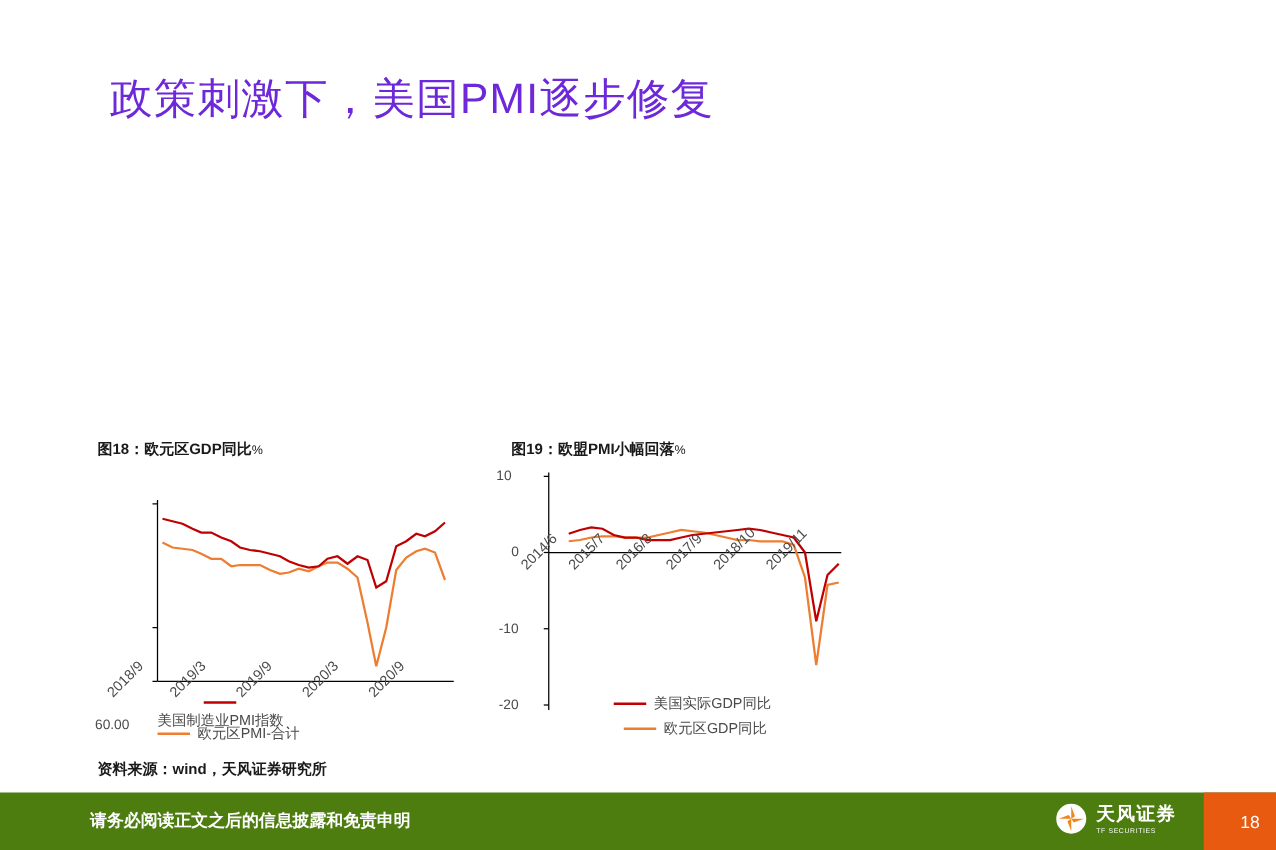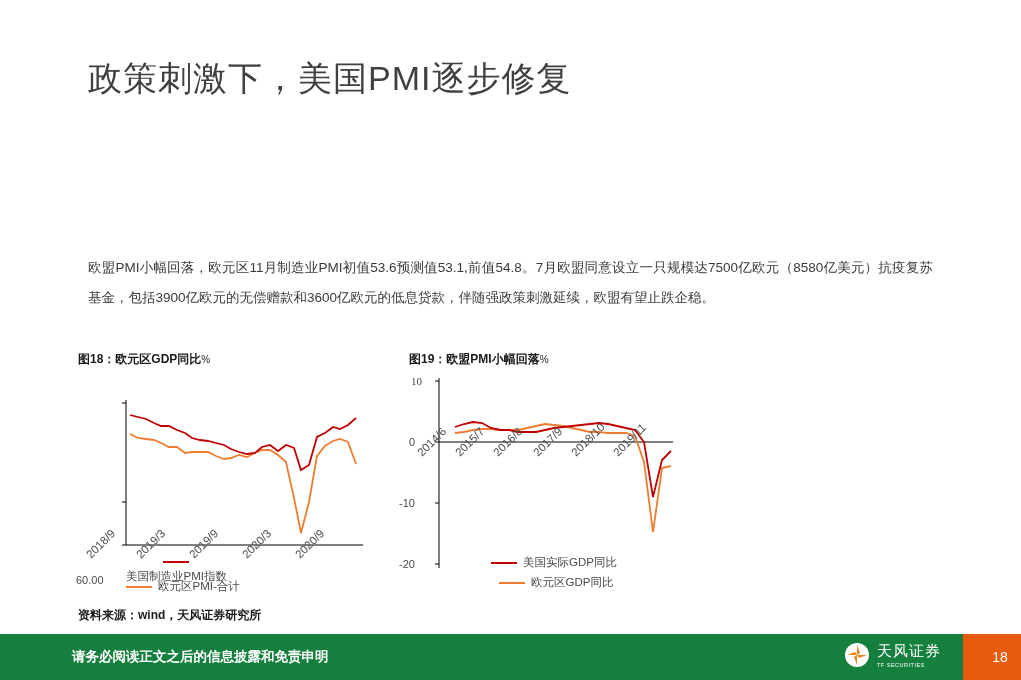--- a/index.html
+++ b/index.html
@@ -6,21 +6,21 @@
   body{
     width:1021px;height:680px;position:relative;
     background:#ffffff;
     font-family:"Liberation Sans","DejaVu Sans",sans-serif;
     overflow:hidden;
   }
   .slide{position:absolute;inset:0;}
 
   .title{
     position:absolute;left:88px;top:56px;
-    font-size:34px;color:#404040;font-weight:400;letter-spacing:1px;
+    font-size:34px;color:#6d28d9;font-weight:400;letter-spacing:1px;
     white-space:nowrap;
   }
 
   .para{
     position:absolute;left:88px;
     font-size:13.5px;color:#3a3a3a;line-height:30px;
     width:845px;text-align:justify;
   }
   .para1{top:170px;}
   .para2{top:253px;}
@@ -47,45 +47,44 @@
   .legend-txt{font-size:11.5px;color:#4a4a4a;}
 
   .source{
     position:absolute;left:78px;top:607px;
     font-size:12px;color:#1a1a1a;font-weight:bold;white-space:nowrap;
   }
 
   
   .footer{
     position:absolute;left:0;bottom:0;width:1021px;height:46px;
-    background:#15803d;
+    background:#4d7c0f;
   }
   .footer-txt{
     position:absolute;left:72px;top:14px;
     font-size:13.5px;color:#ffffff;font-weight:bold;white-space:nowrap;
   }
   .page-num{
     position:absolute;right:0;bottom:0;width:42px;height:46px;
     background:#E85A10;color:#fff;font-size:14px;
     display:flex;align-items:center;justify-content:center;padding-left:16px;
   }
   .brand{
     position:absolute;right:80px;top:8px;display:flex;align-items:center;gap:7px;
   }
-  .brand-name{color:#fff;font-size:15px;font-weight:normal;letter-spacing:1px;}
+  .brand-name{color:#fff;font-size:15px;font-weight:bold;letter-spacing:1px;}
   .brand-sub{color:#fff;font-size:5.5px;letter-spacing:.5px;display:block;margin-top:1px;}
 </style>
 </head>
 <body>
 
 <div class="slide">
 
   <div class="title">政策刺激下，美国PMI逐步修复</div>
 
-  <div class="para para2">欧盟PMI小幅回落，欧元区11月制造业PMI初值53.6预测值53.1,前值54.8。7月欧盟同意设立一只规模达7500亿欧元（8580亿美元）抗疫复苏基金，包括3900亿欧元的无偿赠款和3600亿欧元的低息贷款，伴随强政策刺激延续，欧盟有望止跌企稳。</div>
 
   <div class="fig-cap" style="left:78px;top:351px;">
     <span>图18：欧元区GDP同比</span><span class="unit">%</span>
   </div>
 
   <div class="chart" style="left:78px;top:370px;width:300px;height:230px;">
 
     <div class="axis-lbl" style="left:-2px;top:307px;">30.00</div>
     <div class="axis-lbl" style="left:-2px;top:204px;">60.00</div>
 
@@ -118,21 +117,21 @@
       <span class="legend-txt">欧元区PMI-合计</span>
     </div>
   </div>
 
   <div class="fig-cap" style="left:409px;top:351px;">
     <span>图19：欧盟PMI小幅回落</span><span class="unit">%</span>
   </div>
 
   <div class="chart" style="left:395px;top:370px;width:320px;height:230px;">
 
-    <div class="axis-lbl" style="left:16px;top:5px;font-family:Liberation Serif, serif;">10</div>
+    <div class="axis-lbl" style="left:2px;top:5px;">10</div>
     <div class="axis-lbl" style="left:14px;top:66px;">0</div>
     <div class="axis-lbl" style="left:4px;top:127px;">-10</div>
     <div class="axis-lbl" style="left:4px;top:188px;">-20</div>
 
     <svg width="320" height="230" viewBox="0 0 320 230" style="position:absolute;left:0;top:0;">
 
       <line x1="44" y1="8" x2="44" y2="198" stroke="#000" stroke-width="1"></line>
 
       <line x1="44" y1="72" x2="278" y2="72" stroke="#000" stroke-width="1"></line>
 

